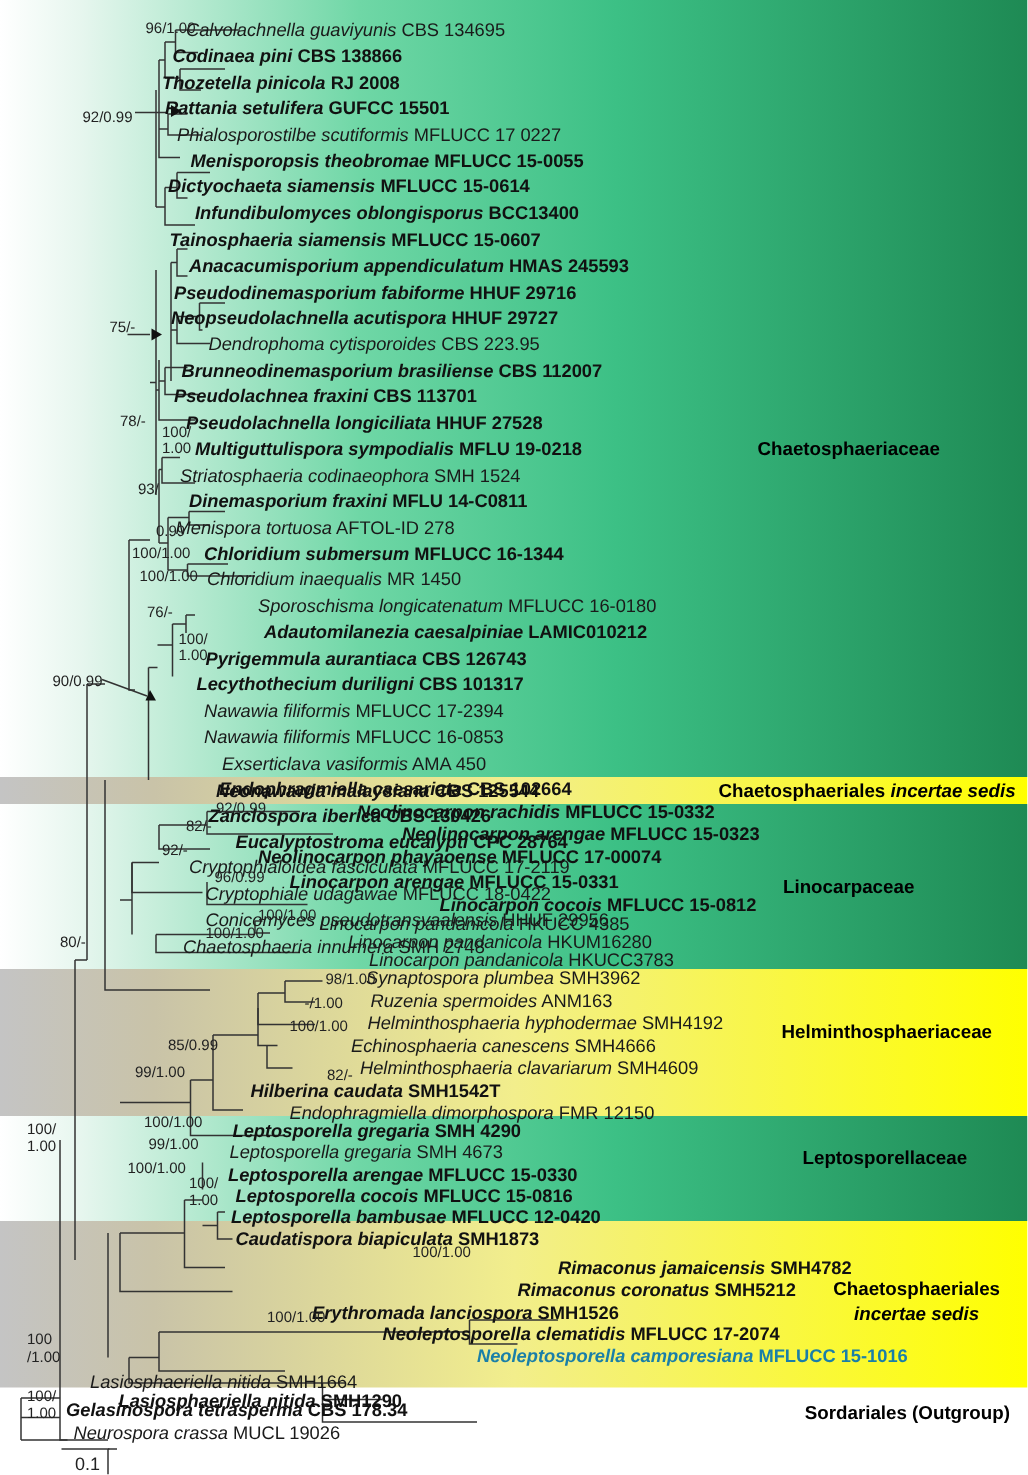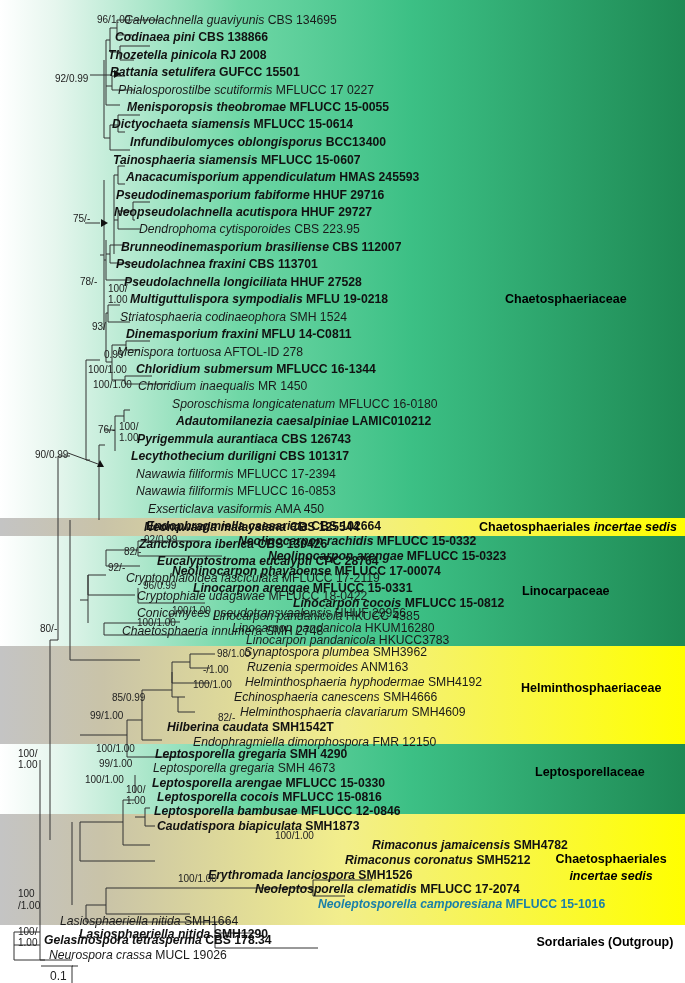--- a/index.html
+++ b/index.html
@@ -162,21 +162,21 @@
     <div class="taxon" style="left: 247px; top: 660px;"><span class="g">Ruzenia spermoides</span><span> ANM163</span></div>
     <div class="taxon" style="left: 245px; top: 675px;"><span class="g">Helminthosphaeria hyphodermae</span><span> SMH4192</span></div>
     <div class="taxon" style="left: 234px; top: 690px;"><span class="g">Echinosphaeria canescens</span><span> SMH4666</span></div>
     <div class="taxon" style="left: 240px; top: 705px;"><span class="g">Helminthosphaeria clavariarum</span><span> SMH4609</span></div>
     <div class="taxon b" style="left: 167px; top: 720px;"><span class="g">Hilberina caudata</span><span> SMH1542T</span></div>
     <div class="taxon" style="left: 193px; top: 735px;"><span class="g">Endophragmiella dimorphospora</span><span> FMR 12150</span></div>
     <div class="taxon b" style="left: 155px; top: 747px;"><span class="g">Leptosporella gregaria</span><span> SMH 4290</span></div>
     <div class="taxon" style="left: 153px; top: 761px;"><span class="g">Leptosporella gregaria</span><span> SMH 4673</span></div>
     <div class="taxon b" style="left: 152px; top: 776px;"><span class="g">Leptosporella arengae</span><span> MFLUCC 15-0330</span></div>
     <div class="taxon b" style="left: 157px; top: 790px;"><span class="g">Leptosporella cocois</span><span> MFLUCC 15-0816</span></div>
-    <div class="taxon b" style="left: 154px; top: 804px;"><span class="g">Leptosporella bambusae</span><span> MFLUCC 12-0846</span></div>
+    <div class="taxon b" style="left: 154px; top: 804px;"><span class="g">Leptosporella bambusae</span><span> MFLUCC 12-0420</span></div>
     <div class="taxon b" style="left: 157px; top: 819px;"><span class="g">Caudatispora biapiculata</span><span> SMH1873</span></div>
     <div class="taxon b" style="left: 372px; top: 838px;"><span class="g">Rimaconus jamaicensis</span><span> SMH4782</span></div>
     <div class="taxon b" style="left: 345px; top: 853px;"><span class="g">Rimaconus coronatus</span><span> SMH5212</span></div>
     <div class="taxon b" style="left: 208px; top: 868px;"><span class="g">Erythromada lanciospora</span><span> SMH1526</span></div>
     <div class="taxon b" style="left: 255px; top: 882px;"><span class="g">Neoleptosporella clematidis</span><span> MFLUCC 17-2074</span></div>
     <div class="taxon b hl" style="left: 318px; top: 897px;"><span class="g">Neoleptosporella camporesiana</span><span> MFLUCC 15-1016</span></div>
     <div class="taxon" style="left: 60px; top: 914px;"><span class="g">Lasiosphaeriella nitida</span><span> SMH1664</span></div>
     <div class="taxon b" style="left: 79px; top: 927px;"><span class="g">Lasiosphaeriella nitida</span><span> SMH1290</span></div>
     <div class="taxon b" style="left: 44px; top: 933px;"><span class="g">Gelasinospora tetrasperma</span><span> CBS 178.34</span></div>
     <div class="taxon" style="left: 49px; top: 948px;"><span class="g">Neurospora crassa</span><span> MUCL 19026</span></div>
@@ -185,21 +185,21 @@
     <div class="sup" style="left: 97px; top: 14px;">96/1.00</div>
     <div class="sup" style="left: 55px; top: 73px;">92/0.99</div>
     <div class="sup" style="left: 73px; top: 213px;">75/-</div>
     <div class="sup" style="left: 80px; top: 276px;">78/-</div>
     <div class="sup" style="left: 108px; top: 283px;">100/</div>
     <div class="sup" style="left: 108px; top: 294px;">1.00</div>
     <div class="sup" style="left: 92px; top: 321px;">93/</div>
     <div class="sup" style="left: 104px; top: 333px; margin-top: 16px;">0.99</div>
     <div class="sup" style="left: 88px; top: 364px;">100/1.00</div>
     <div class="sup" style="left: 93px; top: 379px;">100/1.00</div>
-    <div class="sup" style="left: 98px; top: 424px;">76/-</div>
+    <div class="sup" style="left: 98px; top: 403px;">76/-</div>
     <div class="sup" style="left: 119px; top: 421px;">100/</div>
     <div class="sup" style="left: 119px; top: 432px;">1.00</div>
     <div class="sup" style="left: 35px; top: 449px;">90/0.99</div>
     <div class="sup" style="left: 144px; top: 534px;">92/0.99</div>
     <div class="sup" style="left: 124px; top: 546px;">82/-</div>
     <div class="sup" style="left: 108px; top: 562px;">92/-</div>
     <div class="sup" style="left: 143px; top: 580px;">96/0.99</div>
     <div class="sup" style="left: 172px; top: 605px;">100/1.00</div>
     <div class="sup" style="left: 137px; top: 617px;">100/1.00</div>
     <div class="sup" style="left: 40px; top: 623px;">80/-</div>

